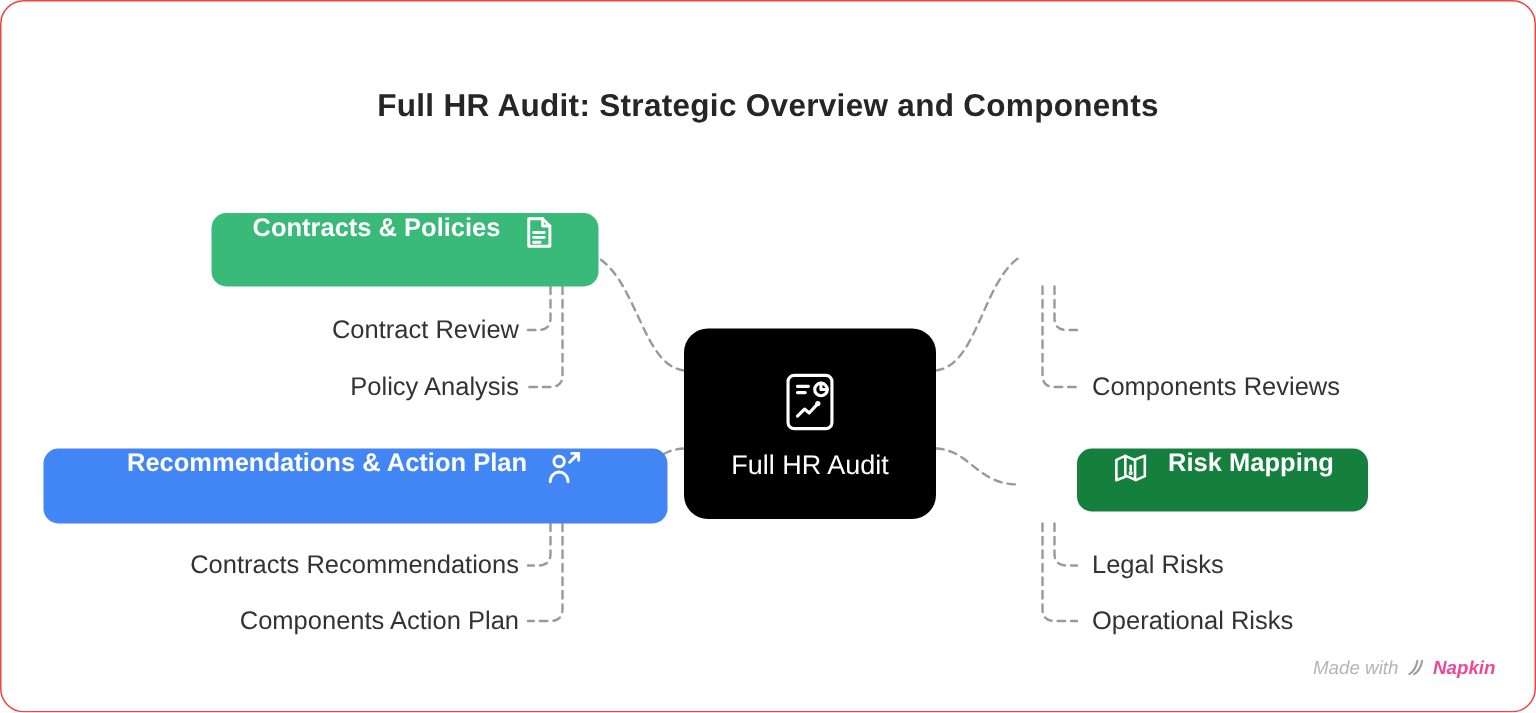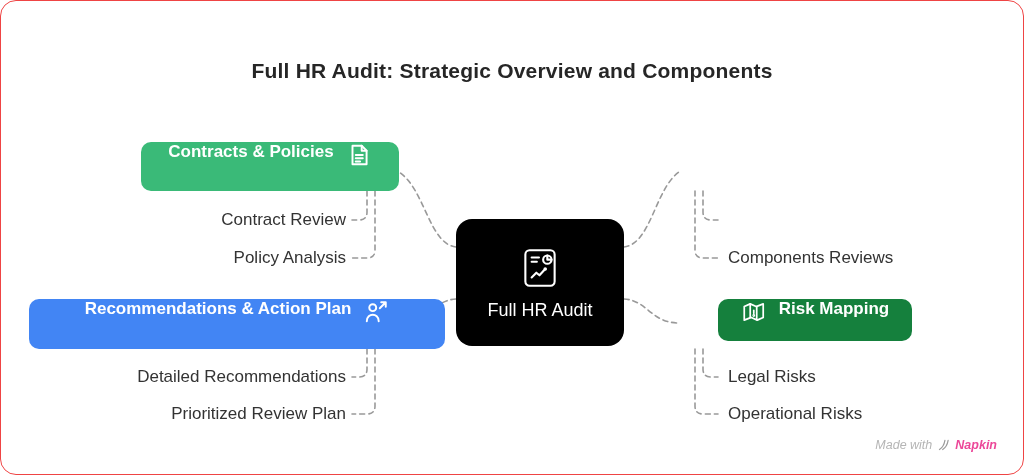--- a/index.html
+++ b/index.html
@@ -102,22 +102,22 @@
   <div class="node node-recommendations">
     <span>Recommendations &amp; Action Plan</span>
     <span class="icon">
       <svg width="26" height="26" viewBox="0 0 24 24" fill="none" stroke="#ffffff" stroke-width="1.8" stroke-linecap="round" stroke-linejoin="round">
         <circle cx="9" cy="8" r="3.2"></circle>
         <path d="M3.5 20.5c0-4 3-6 5.5-6s5.5 2 5.5 6"></path>
         <path d="M15.5 8.5L21 3M21 3h-4.2M21 3v4.2"></path>
       </svg>
     </span>
   </div>
-  <div class="leaf leaf-left" style="top:366px">Detailed Recommendations</div>
-  <div class="leaf leaf-left" style="top:403px">Prioritized Review Plan</div>
+  <div class="leaf leaf-left" style="top:366px">Contracts Recommendations</div>
+  <div class="leaf leaf-left" style="top:403px">Components Action Plan</div>
 
   <div class="node node-risk">
     <span class="icon">
       <svg width="26" height="26" viewBox="0 0 24 24" fill="none" stroke="#ffffff" stroke-width="1.6" stroke-linecap="round" stroke-linejoin="round">
         <path d="M3 7l5.5-2.5L14 7l6.5-2.5V17L15 19.5 9.5 17 3 19.5z"></path>
         <path d="M8.5 4.5V17M14.5 7v12"></path>
         <path d="M11.8 10.6v2.6"></path>
         <circle cx="11.8" cy="15.2" r="0.5"></circle>
       </svg>
     </span>

